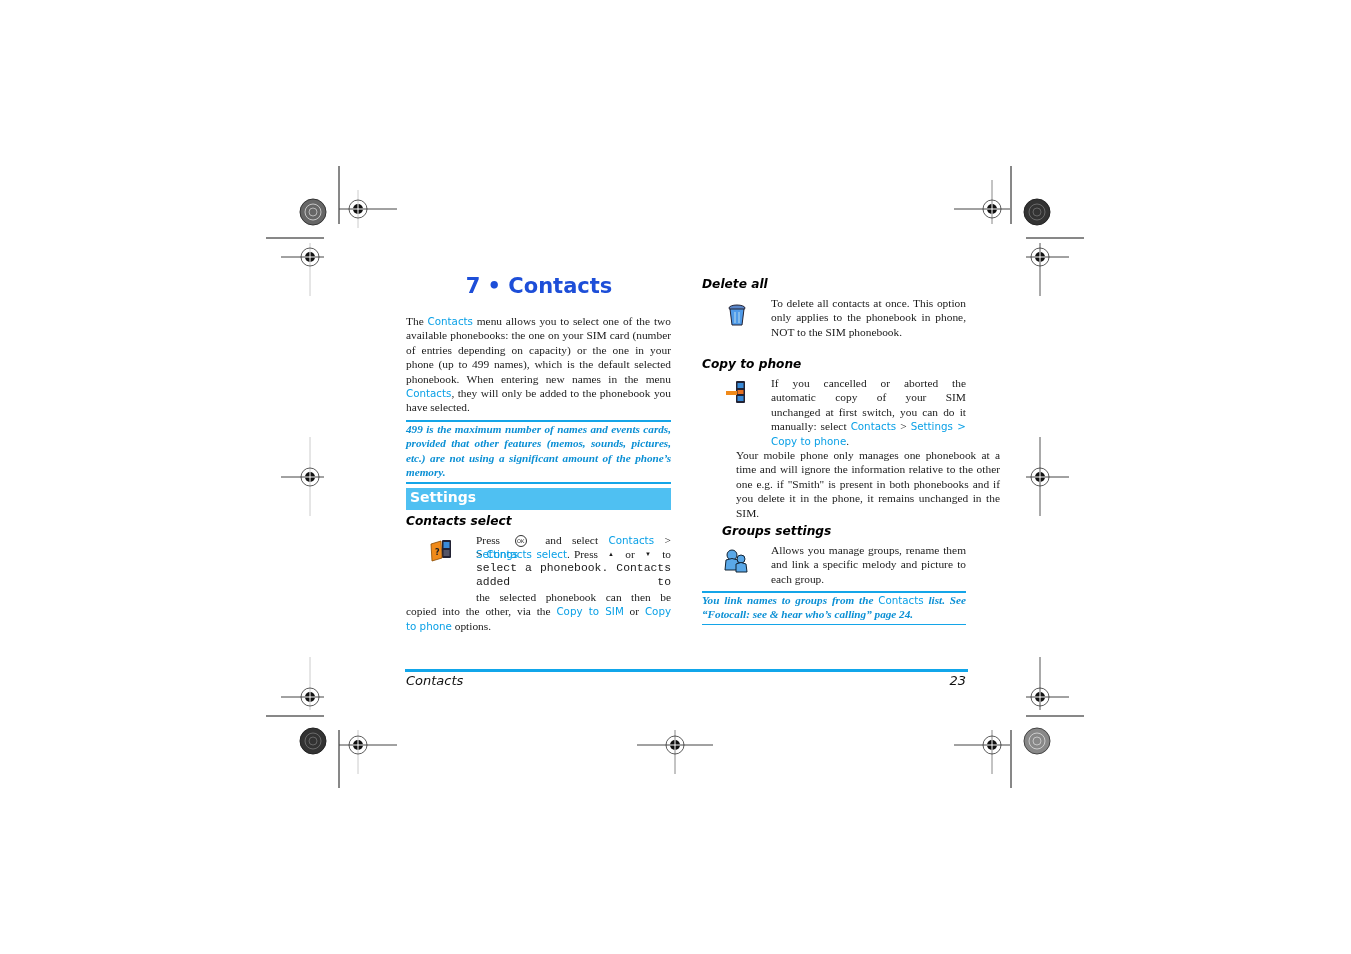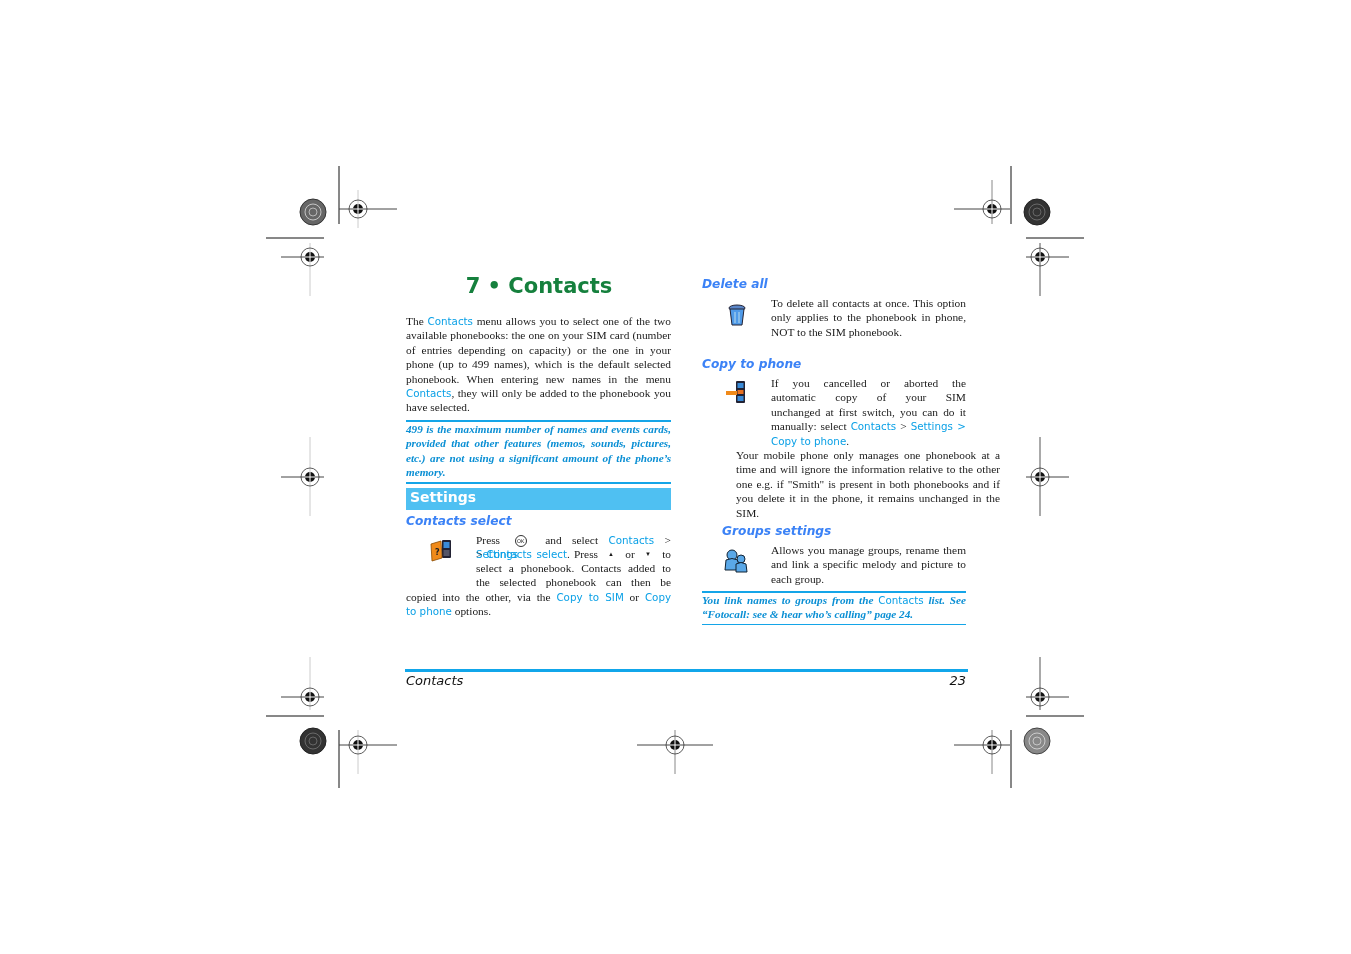--- a/index.html
+++ b/index.html
@@ -5,32 +5,32 @@
   html, body { margin: 0; padding: 0; background: #ffffff; }
   body { width: 1351px; height: 954px; position: relative; overflow: hidden;
          font-family: "Liberation Serif", serif; color: #1a1a1a; }
   .abs { position: absolute; }
   .serif { font-family: "Liberation Serif", serif; font-size: 11.4px; line-height: 14.4px; }
   .blue-sans { color: #0aa0e6; font-family: "DejaVu Sans", sans-serif; font-size: 10.3px; }
   .justify { text-align: justify; }
   .justify-last { text-align: justify; text-align-last: justify; }
 
   .chapter-title { left: 406px; top: 274px; width: 266px; text-align: center;
-    font-family: "DejaVu Sans", sans-serif; font-weight: bold; font-size: 21px; color: #15803d; }
+    font-family: "DejaVu Sans", sans-serif; font-weight: bold; font-size: 21px; color: #1d4ed8; }
 
   .note { left: 406px; width: 265px; color: #0a8fd4; font-style: italic; font-weight: bold;
     font-family: "Liberation Serif", serif; font-size: 11.2px; line-height: 14.4px; }
   .note-rule { height: 2px; background: #14a5e8; }
 
   .section-bar { left: 406px; top: 488px; width: 265px; height: 22px; background: #4fc0f2; }
   .section-bar span { position: absolute; left: 4px; top: 1px; color: #fff; font-weight: bold;
     font-family: "DejaVu Sans", sans-serif; font-size: 14px; }
 
   .subhead { font-family: "DejaVu Sans", sans-serif; font-style: italic; font-weight: bold;
-    font-size: 12.2px; color: #3b82f6; }
+    font-size: 12.2px; color: #000000; }
 
   .footer-rule { left: 405px; top: 669px; width: 563px; height: 3px; background: #11a6ea; }
   .footer-text { font-family: "DejaVu Sans", sans-serif; font-style: italic; font-size: 13px; color: #111; }
   .icon { position: absolute; }
 </style>
 </head>
 <body>
 
 <svg class="abs" style="left:0;top:0" width="1351" height="954">
   <defs>
@@ -128,21 +128,21 @@
 
 <div class="abs serif justify" style="left:476px;top:533px;width:195px;">
   <span>Press </span><span style="display:inline-block;width:10px;height:10px;border:1px solid #333;border-radius:50%;font-size:5px;line-height:10px;text-align:center;font-family:'DejaVu Sans',sans-serif;vertical-align:1px;margin:0 8px 0 4px;">OK</span><span> and select </span><span class="blue-sans">Contacts</span><span> &gt; </span><span class="blue-sans">Settings</span>
 </div>
 <div class="abs serif" style="left:476px;top:547px;width:195px;">
   <div class="justify-last" style="width:195px;">
     <span>&gt; </span><span class="blue-sans">Contacts select</span><span>. Press </span><span style="font-size:6px;margin:0 6px;vertical-align:2px;">▲</span><span> or </span><span style="font-size:6px;margin:0 6px;vertical-align:2px;">▼</span> to
   </div>
 </div>
 <div class="abs serif justify" style="left:406px;top:561px;width:265px;">
-  <div style="padding-left:70px;" class="justify-last">select a phonebook. Contacts added to</div>
+  <div style="padding-left:70px;font-family:Liberation Mono, monospace;" class="justify-last">select a phonebook. Contacts added to</div>
   <div style="padding-left:70px;" class="justify-last">the selected phonebook can then be</div>
   <div class="justify-last">copied into the other, via the <span class="blue-sans">Copy to SIM</span> or <span class="blue-sans">Copy</span></div>
   <div><span class="blue-sans">to phone</span><span> options.</span></div>
 </div>
 
 <div class="abs subhead" style="left:702px;top:277px;">Delete all</div>
 
 <svg class="icon" style="left:727px;top:303px" width="20" height="24" viewBox="0 0 20 24">
   <ellipse cx="10" cy="5" rx="8" ry="3" fill="#5a86c8" stroke="#223" stroke-width="1"></ellipse>
   <path d="M3 6 L5 22 L15 22 L17 6 Z" fill="#4f9ae8" stroke="#223" stroke-width="1"></path>

